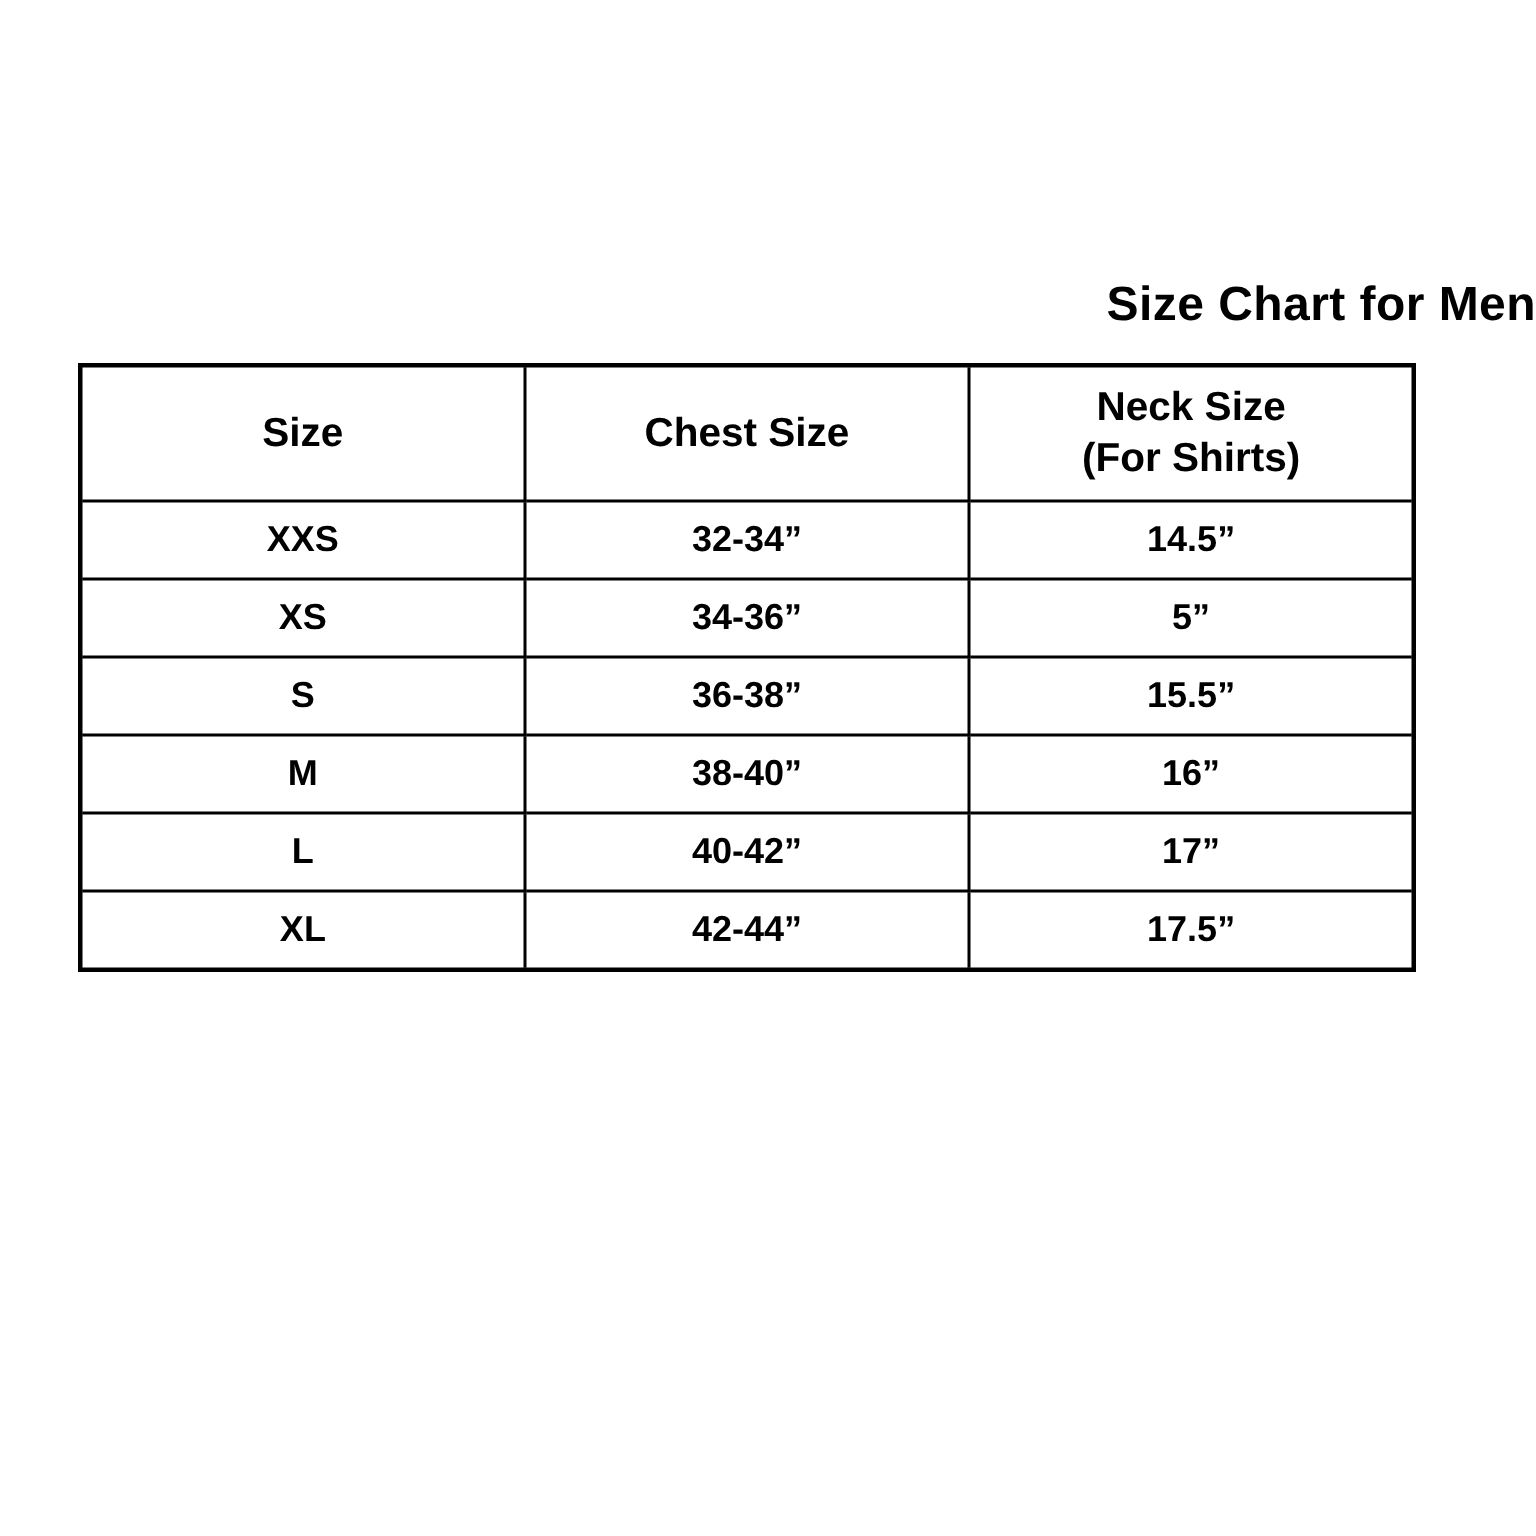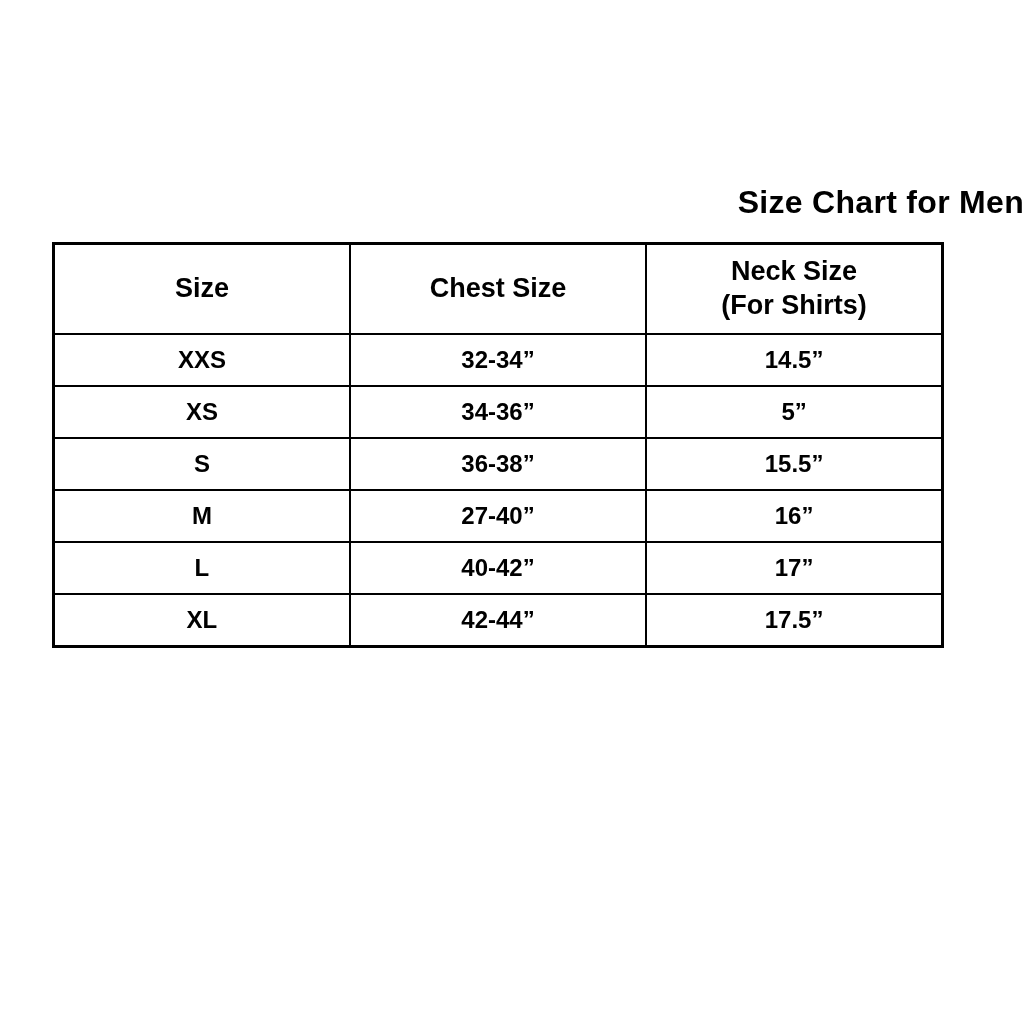--- a/index.html
+++ b/index.html
@@ -77,21 +77,21 @@
         <td>34-36”</td>
         <td>5”</td>
       </tr>
       <tr>
         <td>S</td>
         <td>36-38”</td>
         <td>15.5”</td>
       </tr>
       <tr>
         <td>M</td>
-        <td>27-40”</td>
+        <td>38-40”</td>
         <td>16”</td>
       </tr>
       <tr>
         <td>L</td>
         <td>40-42”</td>
         <td>17”</td>
       </tr>
       <tr>
         <td>XL</td>
         <td>42-44”</td>

